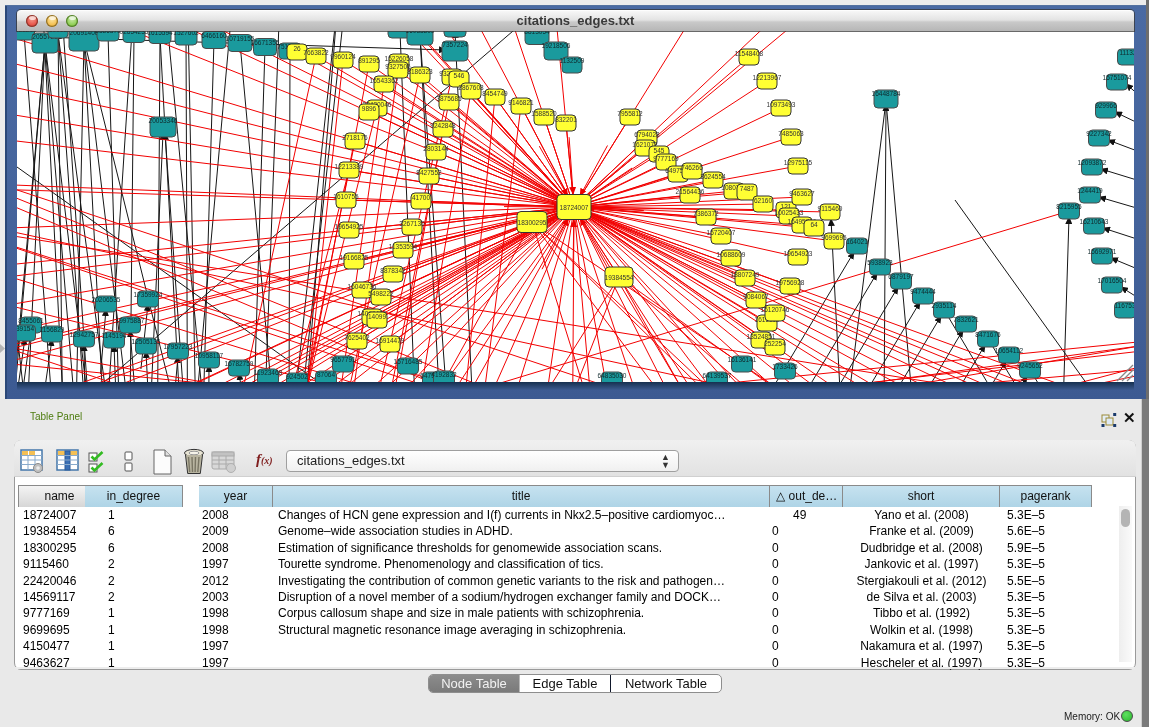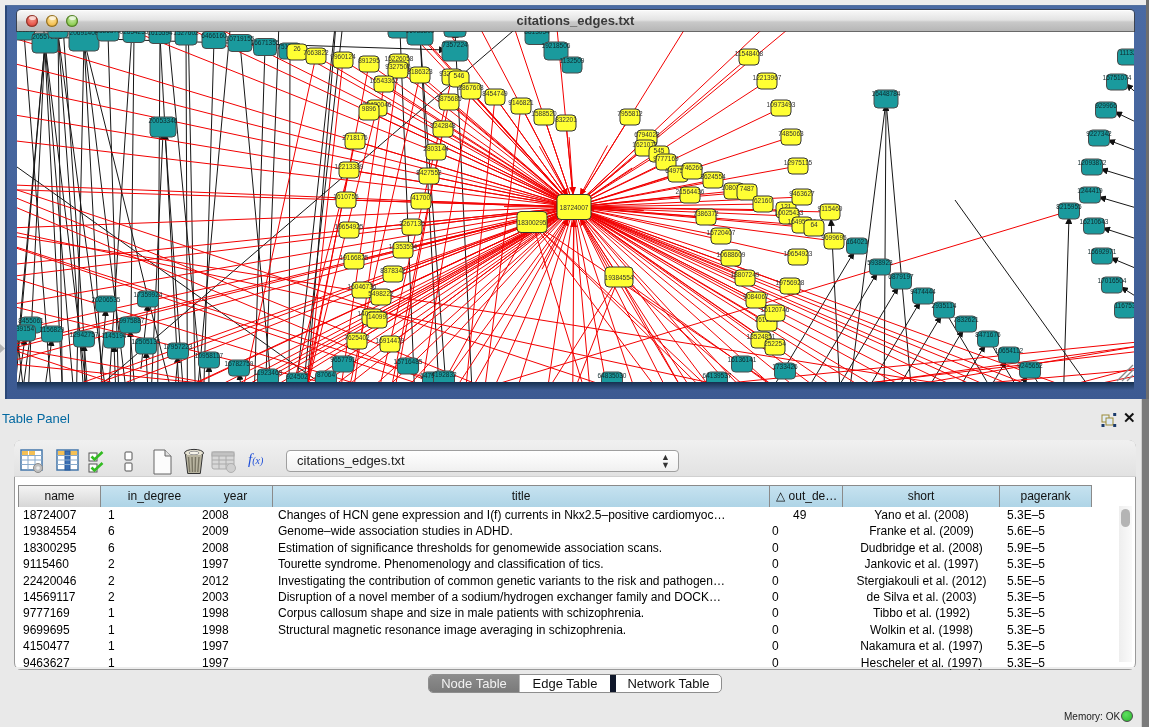--- a/index.html
+++ b/index.html
@@ -10,21 +10,21 @@
 #frame .edgeT{left:0;top:0;width:100%;height:1px;background:#53719f}
 #botshade{left:17px;top:382px;width:1117px;height:8px;background:linear-gradient(180deg,#16304f,#3c5a8f)}
 #titlebar{left:17px;top:10px;width:1117px;height:21px;background:linear-gradient(180deg,#f7f7f7 0%,#e3e3e3 45%,#c9c9c9 55%,#b6b6b6 100%);border-radius:4px 4px 0 0;border-top:1px solid #fdfdfd;box-shadow:0 0 0 1px rgba(55,55,55,.75)}
 #titlebar .tt{width:100%;text-align:center;font-size:13px;font-weight:bold;color:#3a3a3a;line-height:20px}
 .light{top:15px;width:12px;height:12px;border-radius:50%;position:absolute}
 .light i{position:absolute;left:2.5px;top:1px;width:7px;height:4px;border-radius:50%;background:rgba(255,255,255,.65)}
 #canvas{left:17px;top:31px;width:1117px;height:351px;background:#fff;overflow:hidden}
 #rstrip1{left:1146px;top:0;width:3px;height:399px;background:#6d6d6d}
 
 #panel{left:0;top:399px;width:1149px;height:328px;background:#e9e9e9}
-#ptitle{left:2px;top:411px;font-size:13px;color:#0369a1}
+#ptitle{left:30px;top:411px;font-size:10px;color:#4d7c0f}
 #pfloat{left:1101px;top:412px;width:16px;height:15px}
 #pclose{left:1123px;top:409px;font-size:15px;font-weight:bold;color:#111}
 #container{left:14px;top:440px;width:1122px;height:230px;background:#fff;border:1px solid #9a9a9a;border-radius:7px;box-shadow:inset 0 1px 0 #f8f8f8}
 #toolbar{left:14px;top:440px;width:1122px;height:37px;background:linear-gradient(180deg,#f0f0f0,#e2e2e2);border-radius:7px 7px 0 0;border-bottom:1px solid #d0d0d0}
 #combo{left:286px;top:450px;width:393px;height:22px;background:linear-gradient(180deg,#fff,#f0f0f0);border:1px solid #9f9f9f;border-radius:4px;font-size:13px;color:#222;line-height:20px;padding-left:10px}
 #combo .ud{position:absolute;right:8px;top:2px;font-size:9px;color:#333;line-height:8px;text-align:center}
 
 .th{top:485px;height:22px;background:linear-gradient(180deg,#c6e2f0,#aed4e6);border-top:1px solid #8a8a8a;border-right:1px solid #8a8a8a;font-size:12px;color:#111;text-align:center;line-height:21px}
 .thg{background:linear-gradient(180deg,#f4f4f4,#d6d6d6)}
 .tr{position:absolute;left:18px;width:1080px;height:16px;font-size:12px;color:#000}
@@ -697,25 +697,25 @@
  <ellipse cx="12" cy="5" rx="5" ry="1.8" fill="#f6f4ea" stroke="#999"></ellipse>
  <path d="M3.5 7l2.2 18.5h12.6L20.5 7" fill="#b8b4a0" stroke="#333"></path>
  <path d="M6.5 9l1.2 15M10 9l.5 15M13.5 9l-.4 15M17 9l-1.2 15" stroke="#7a7664" stroke-width="1.4"></path>
 </svg>
 <svg class="abs" style="left:211px;top:450px" width="26" height="24" viewBox="0 0 26 24">
  <rect x="1" y="2" width="22" height="17" rx="2" fill="#d8d8d8" stroke="#aaa"></rect>
  <rect x="1" y="2" width="22" height="4" fill="#c2c2c2" stroke="#aaa"></rect>
  <path d="M1 10h22M1 14h22M8 6v13M15 6v13" stroke="#aaa" fill="none"></path>
  <circle cx="20" cy="18" r="4.5" fill="#cfcfcf" stroke="#b0b0b0"></circle>
 </svg>
-<div class="abs" style="left:248px;top:451px;width:26px;height:20px;font-size:15px;font-style:italic;font-weight:normal;color:#1d4ed8;font-family:'Liberation Serif',serif">f<span style="font-size:10px">(x)</span></div>
+<div class="abs" style="left:256px;top:451px;width:26px;height:20px;font-size:15px;font-style:italic;font-weight:bold;color:#7f1d1d;font-family:'Liberation Serif',serif">f<span style="font-size:10px">(x)</span></div>
 
   <div class="abs" id="combo">citations_edges.txt<span class="ud">▲<br>▼</span></div>
   <div class="abs th thg" style="left:18px;width:83px;border-left:1px solid #8a8a8a">name</div>
-  <div class="abs th" style="left:101px;width:108px">in_degree</div>
+  <div class="abs th" style="left:85px;width:98px">in_degree</div>
   <div class="abs th" style="left:199px;width:74px">year</div>
   <div class="abs th" style="left:273px;width:497px">title</div>
   <div class="abs th" style="left:770px;width:73px;text-align:left;padding-left:6px">△ out_de…</div>
   <div class="abs th" style="left:843px;width:157px">short</div>
   <div class="abs th" style="left:1000px;width:92px">pagerank</div>
   <div class="tr" style="top:508.0px">
       <span style="left:5px">18724007</span>
       <span style="left:90px">1</span>
       <span style="left:184px">2008</span>
       <span style="left:260px">Changes of HCN gene expression and I(f) currents in Nkx2.5–positive cardiomyoc…</span>
@@ -801,18 +801,18 @@
       <span style="left:754px">0</span>
       <span class="ctr" style="left:825px;width:157px">Hescheler et al. (1997)</span>
       <span style="left:989px">5.3E–5</span>
     </div>
   <div class="abs" id="vsb"></div>
   <div class="abs" id="vthumb"></div>
   <div class="abs" style="left:15px;top:667px;width:1120px;height:2px;background:#ededed;border-radius:0 0 7px 7px"></div>
   <div class="abs" id="tabs">
     <div class="tab sel" style="width:90px">Node Table</div>
     <div class="tab" style="width:91px;border-left:1px solid #b8b8b8">Edge Table</div>
-    <div class="tab" style="width:111px;border-left:6px solid #0f172a">Network Table</div>
+    <div class="tab" style="width:111px;border-left:1px solid #0f172a">Network Table</div>
   </div>
   <div class="abs" id="mem">Memory: OK</div>
   <div class="abs" id="memdot"></div>
   <div class="abs" id="rstrip2"></div>
 </div>
 
 </body></html>

